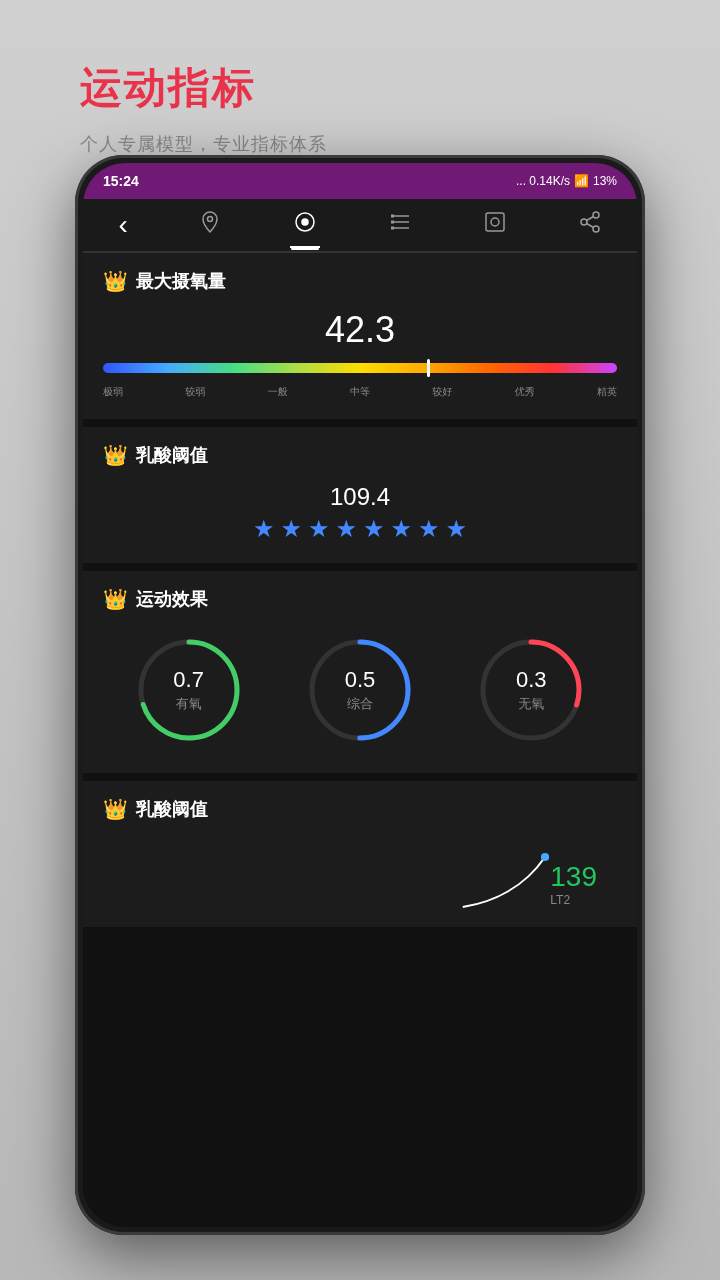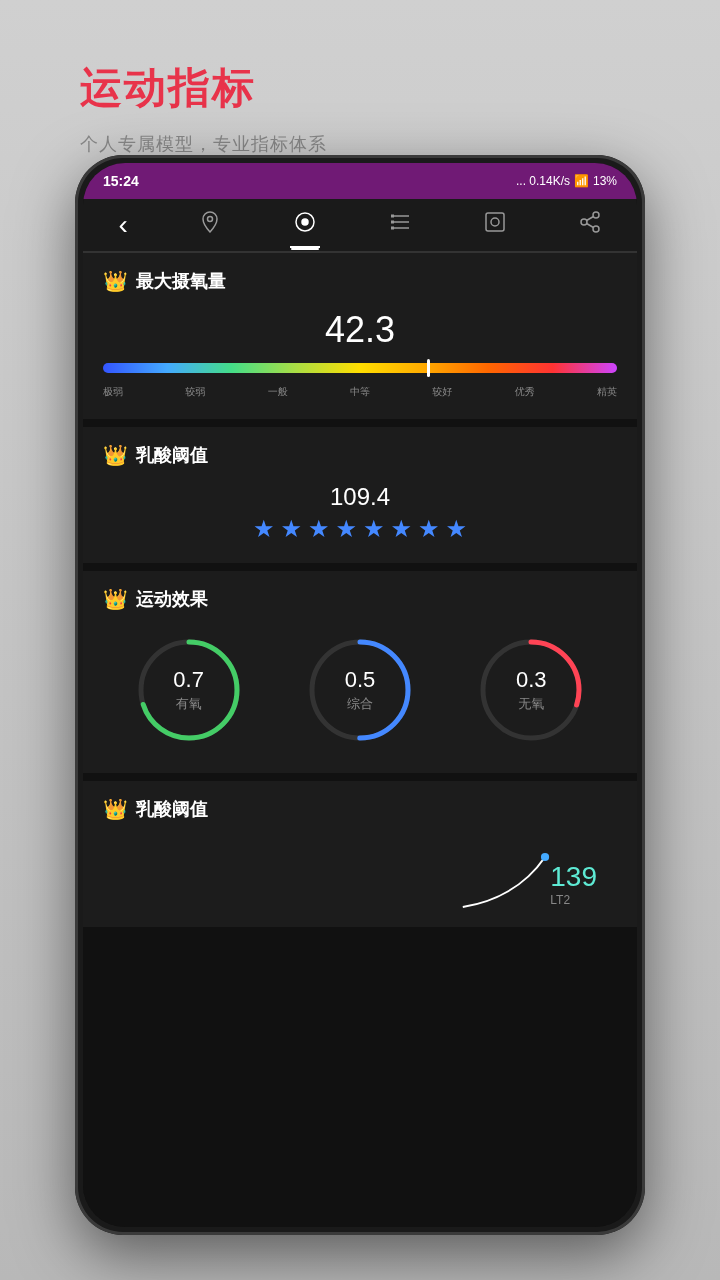--- a/index.html
+++ b/index.html
@@ -270,21 +270,21 @@
       height: 80px;
       margin-top: 8px;
     }
     .lactate-value {
       position: absolute;
       right: 20px;
       bottom: 10px;
       text-align: right;
     }
     .lactate-number {
-      color: #5eead4;
+      color: #22c55e;
       font-size: 28px;
       font-weight: 300;
     }
     .lactate-label {
       color: #888;
       font-size: 12px;
       text-align: left;
     }
   </style>
 </head>

